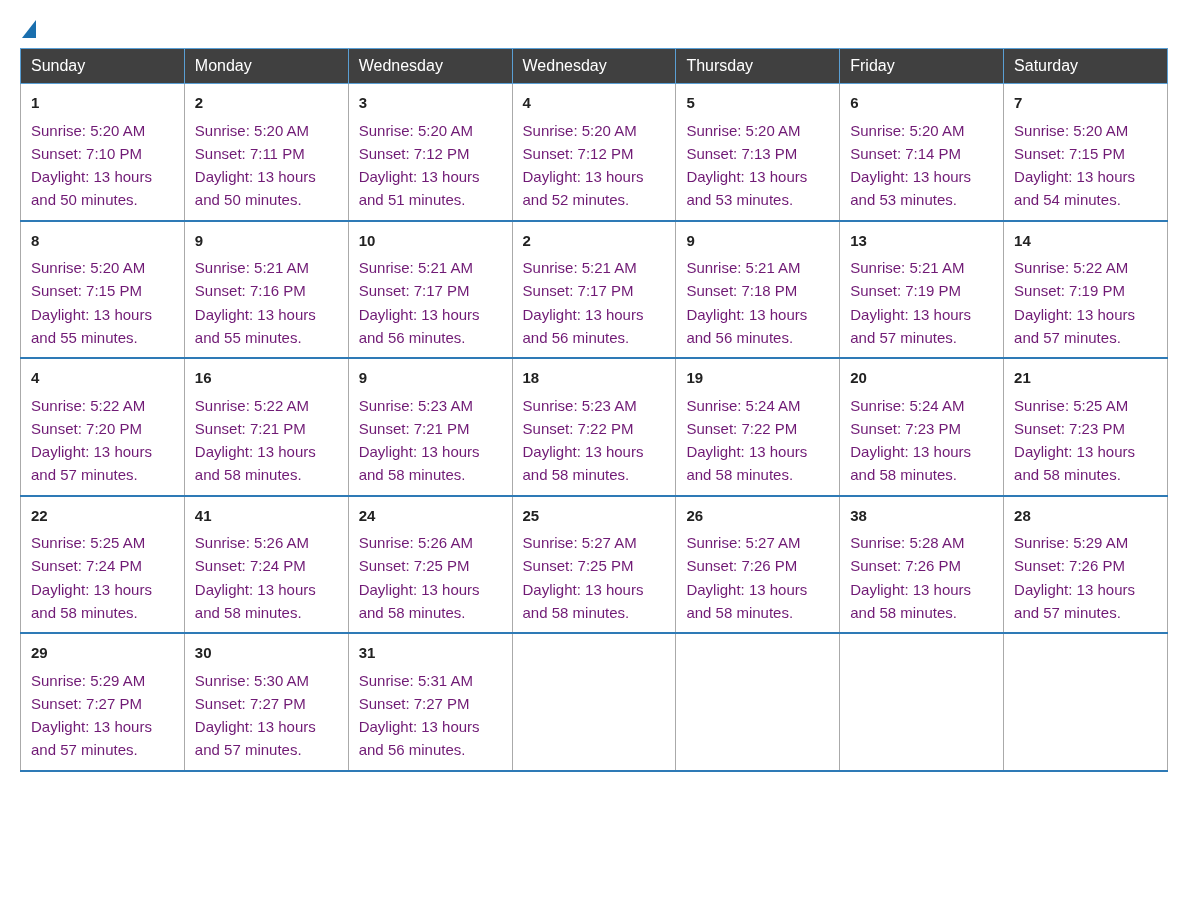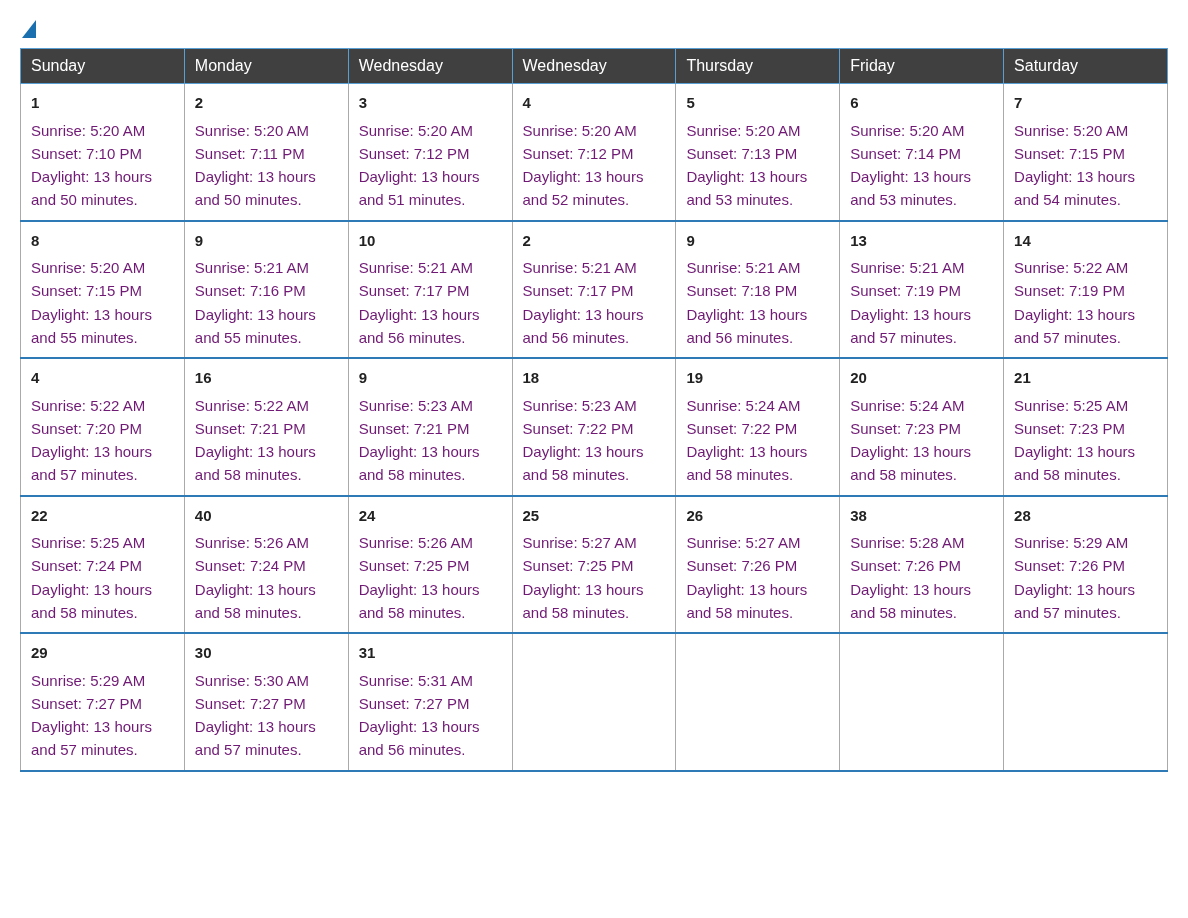--- a/index.html
+++ b/index.html
@@ -219,21 +219,21 @@
           <span class="day-number">21</span>
           <span class="day-info">Sunrise: 5:25 AM<br>Sunset: 7:23 PM<br>Daylight: 13 hours and 58 minutes.</span>
         </td>
       </tr>
       <tr>
         <td>
           <span class="day-number">22</span>
           <span class="day-info">Sunrise: 5:25 AM<br>Sunset: 7:24 PM<br>Daylight: 13 hours and 58 minutes.</span>
         </td>
         <td>
-          <span class="day-number">40</span>
+          <span class="day-number">41</span>
           <span class="day-info">Sunrise: 5:26 AM<br>Sunset: 7:24 PM<br>Daylight: 13 hours and 58 minutes.</span>
         </td>
         <td>
           <span class="day-number">24</span>
           <span class="day-info">Sunrise: 5:26 AM<br>Sunset: 7:25 PM<br>Daylight: 13 hours and 58 minutes.</span>
         </td>
         <td>
           <span class="day-number">25</span>
           <span class="day-info">Sunrise: 5:27 AM<br>Sunset: 7:25 PM<br>Daylight: 13 hours and 58 minutes.</span>
         </td>

